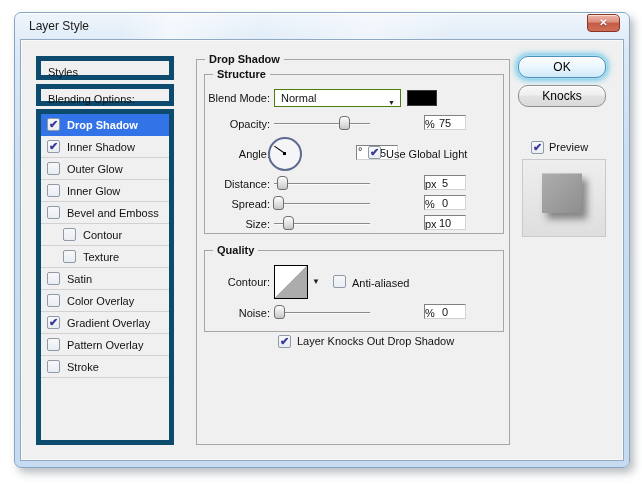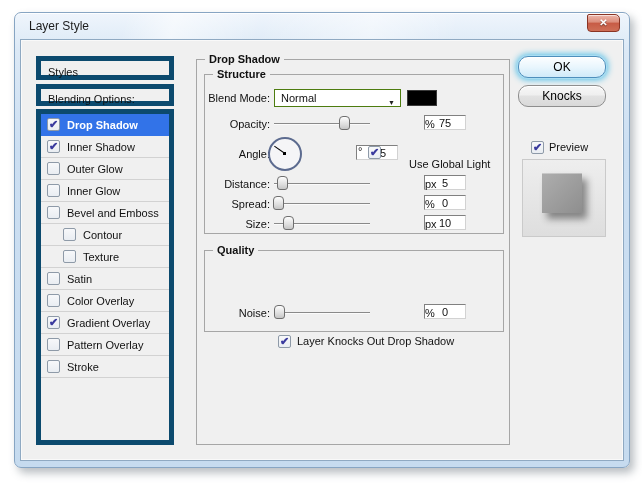--- a/index.html
+++ b/index.html
@@ -201,21 +201,21 @@
 
         <div class="srow" style="top:62px; height:36px;">
           <span class="rlabel" style="top:11px;">Angle:</span>
           <div class="dial">
             <div class="dial-line" style="transform: rotate(-145deg);"></div>
             <div class="dial-dot"></div>
           </div>
           <div class="vbox angle-vbox" style="top:8px;">145</div>
           <span class="unit angle-unit" style="top:8px;">°</span>
           <span class="cb checked" style="position:absolute; left:163px; top:9px;">✔</span>
-          <span class="inline-cb-label" style="left:181px; top:21px;padding-left:23px;">Use Global Light</span>
+          <span class="inline-cb-label" style="left:181px; top:11px;">Use Global Light</span>
         </div>
 
         <div class="srow" style="top:100px;">
           <span class="rlabel">Distance:</span>
           <div class="slider">
             <div class="track"></div>
             <div class="thumb" style="left: 8%;"></div>
           </div>
           <div class="vbox">5</div>
           <span class="unit">px</span>
@@ -238,20 +238,27 @@
             <div class="thumb" style="left: 15%;"></div>
           </div>
           <div class="vbox">10</div>
           <span class="unit">px</span>
         </div>
       </div>
 
       <div class="group quality-group">
         <span class="group-title">Quality</span>
 
+        <div class="srow" style="top:14px; height:36px;">
+          <span class="rlabel" style="top:11px;">Contour:</span>
+          <div class="contour-swatch"></div>
+          <span class="contour-arrow">▼</span>
+          <span class="cb" style="position:absolute; left:128px; top:10px;"></span>
+          <span class="inline-cb-label" style="left:147px; top:12px;">Anti-aliased</span>
+        </div>
 
         <div class="srow" style="top:53px;">
           <span class="rlabel">Noise:</span>
           <div class="slider">
             <div class="track"></div>
             <div class="thumb" style="left: 5%;"></div>
           </div>
           <div class="vbox">0</div>
           <span class="unit">%</span>
         </div>

